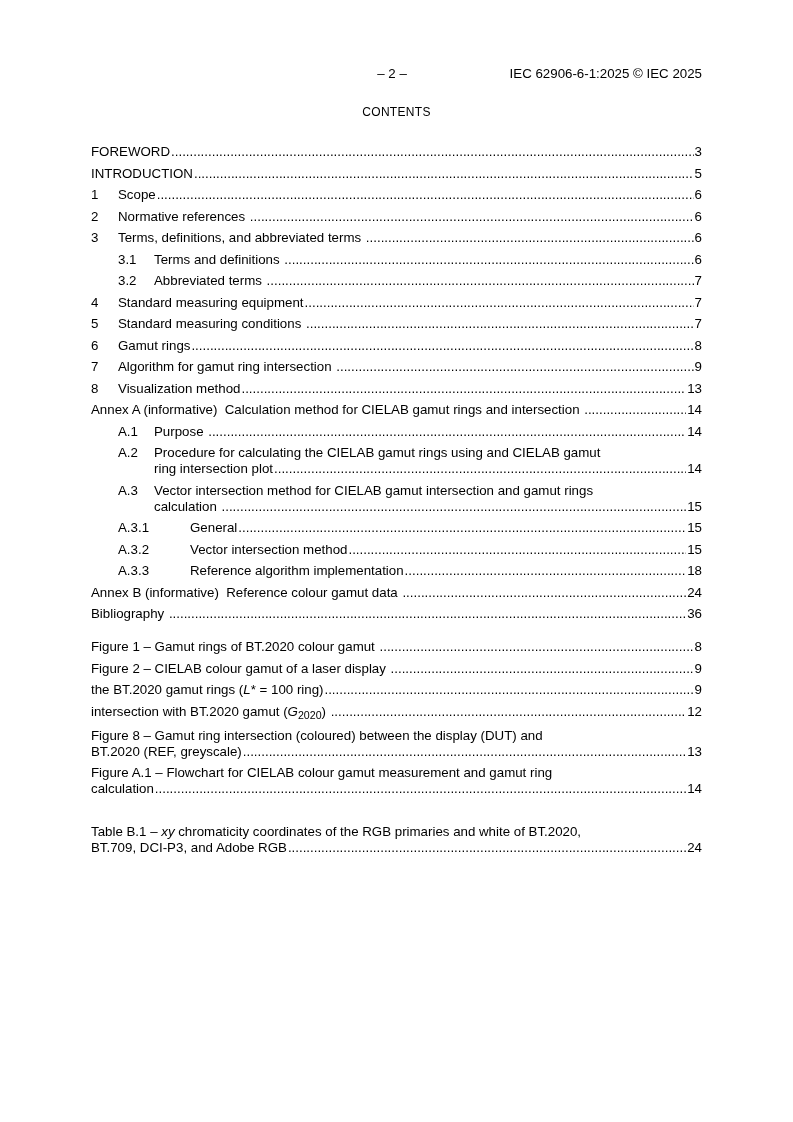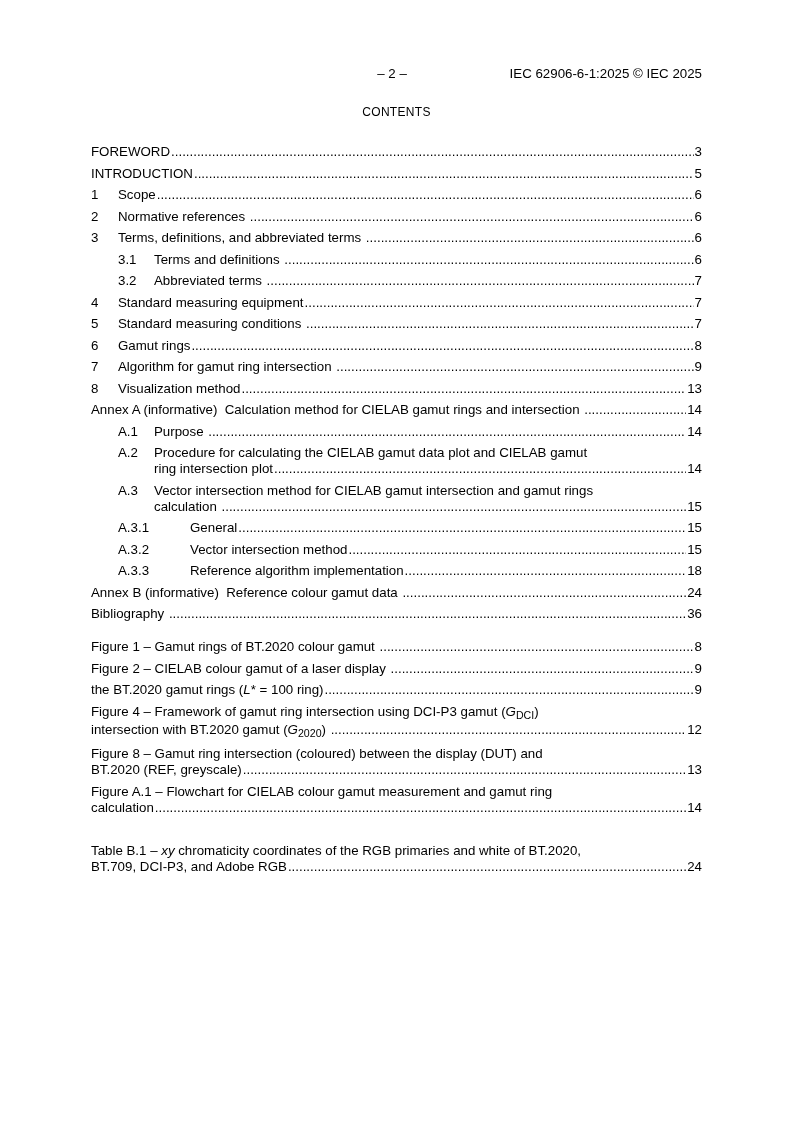--- a/index.html
+++ b/index.html
@@ -171,21 +171,21 @@
       </div>
       <div class="entry lvl2">
         <span class="num">A.1</span>
         <div class="body">
           <div class="line lastline"><span class="txt"><span>Purpose </span></span><span class="leader">................................................................................................................................................................................................................................................................................................................................................................................................................</span><span class="pg">14</span></div>
         </div>
       </div>
       <div class="entry lvl2">
         <span class="num">A.2</span>
         <div class="body">
-          <div class="line"><span>Procedure for calculating the CIELAB gamut data plot and CIELAB gamut</span></div>
+          <div class="line"><span>Procedure for calculating the CIELAB gamut rings using and CIELAB gamut</span></div>
           <div class="line lastline"><span class="txt"><span>ring intersection plot</span></span><span class="leader">................................................................................................................................................................................................................................................................................................................................................................................................................</span><span class="pg">14</span></div>
         </div>
       </div>
       <div class="entry lvl2">
         <span class="num">A.3</span>
         <div class="body">
           <div class="line"><span>Vector intersection method for CIELAB gamut intersection and gamut rings</span></div>
           <div class="line lastline"><span class="txt"><span>calculation </span></span><span class="leader">................................................................................................................................................................................................................................................................................................................................................................................................................</span><span class="pg">15</span></div>
         </div>
       </div>
@@ -229,21 +229,20 @@
           <div class="line lastline"><span class="txt"><span>Figure 2 – CIELAB colour gamut of a laser display </span></span><span class="leader">................................................................................................................................................................................................................................................................................................................................................................................................................</span><span class="pg">9</span></div>
         </div>
       </div>
       <div class="entry lvl0">
         <div class="body">
           <div class="line lastline"><span class="txt"><span>the BT.2020 gamut rings (</span><span class="it ">L</span><span>* = 100 ring)</span></span><span class="leader">................................................................................................................................................................................................................................................................................................................................................................................................................</span><span class="pg">9</span></div>
         </div>
       </div>
       <div class="entry lvl0">
         <div class="body">
-          <div class="line"><span>Figure 4 – Framework of gamut ring intersection using DCI-P3 gamut (</span><span class="it ">G</span><span class="sb">DCI</span><span>)</span></div>
           <div class="line lastline"><span class="txt"><span>intersection with BT.2020 gamut (</span><span class="it ">G</span><span class="sb">2020</span><span>) </span></span><span class="leader">................................................................................................................................................................................................................................................................................................................................................................................................................</span><span class="pg">12</span></div>
         </div>
       </div>
       <div class="entry lvl0">
         <div class="body">
           <div class="line"><span>Figure 8 – Gamut ring intersection (coloured) between the display (DUT) and</span></div>
           <div class="line lastline"><span class="txt"><span>BT.2020 (REF, greyscale)</span></span><span class="leader">................................................................................................................................................................................................................................................................................................................................................................................................................</span><span class="pg">13</span></div>
         </div>
       </div>
       <div class="entry lvl0">

